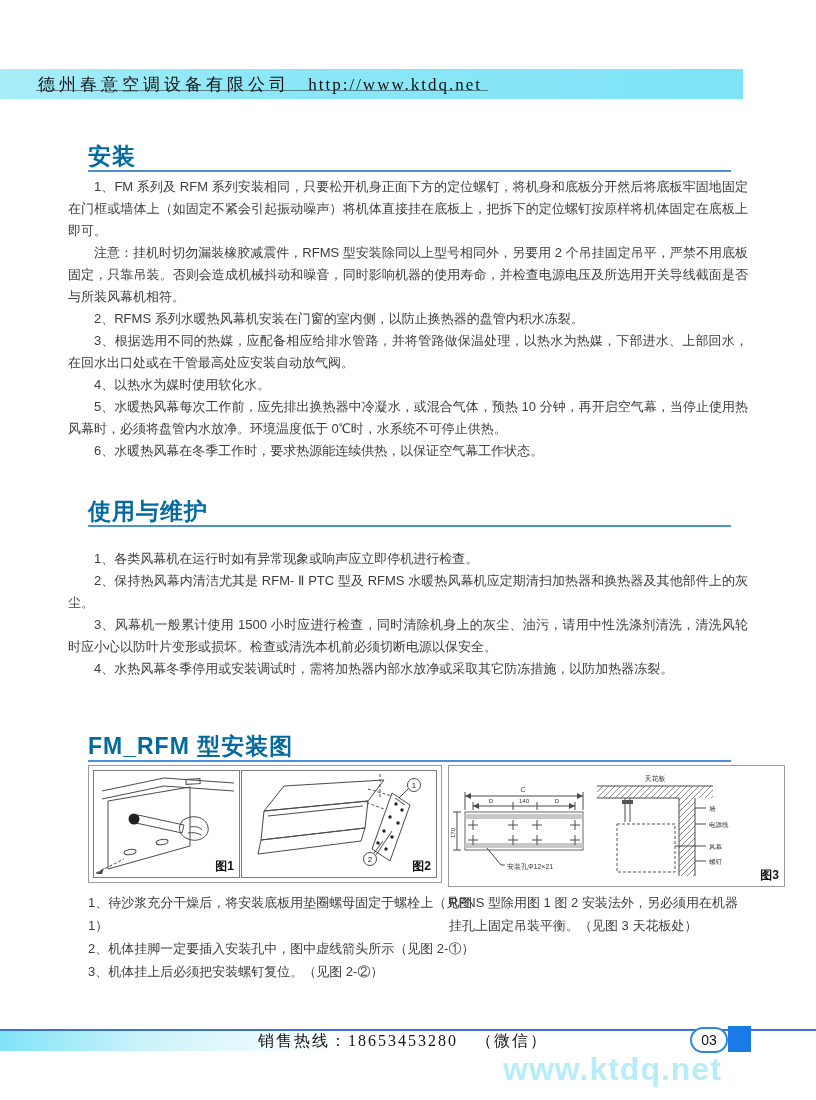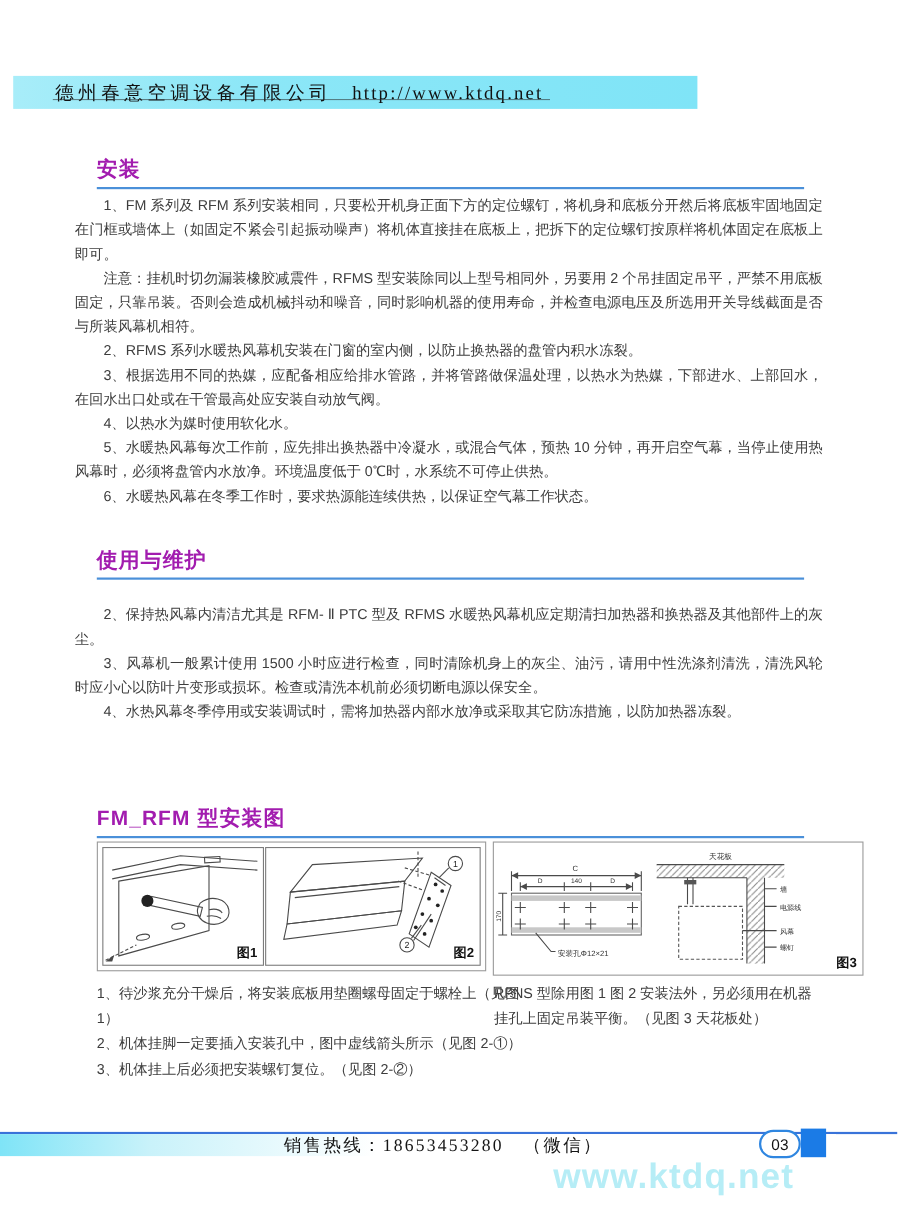--- a/index.html
+++ b/index.html
@@ -1,28 +1,28 @@
 <!DOCTYPE html>
 <html><head>
 <meta charset="utf-8">
 <style>
   html,body{margin:0;padding:0;background:#fff;}
   .page{position:relative;width:816px;height:1100px;background:#fff;overflow:hidden;
         font-family:"Liberation Sans",sans-serif;color:#3d3d3d;}
   
-  .header-bar{position:absolute;left:12px;top:69px;width:622px;height:30px;
+  .header-bar{position:absolute;left:0;top:69px;width:743px;height:30px;
       background:linear-gradient(90deg,#a8edf9 0%,#8ce7f7 35%,#7fe4f7 100%);}
   .header-text{position:absolute;left:38px;top:4px;white-space:nowrap;
       font-family:"Liberation Serif",serif;font-size:17px;color:#111;}
   .header-company{letter-spacing:4px;}
   .header-url{letter-spacing:2px;margin-left:14px;}
   .header-rule{position:absolute;left:36px;top:21px;width:452px;height:1px;
       background:rgba(40,40,40,.55);}
   
-  .sec-title{position:absolute;left:88px;font-size:19px;font-weight:bold;color:#a21caf;
+  .sec-title{position:absolute;left:88px;font-size:23px;font-weight:bold;color:#0369a1;
       letter-spacing:1px;white-space:nowrap;}
   .sec-rule{position:absolute;left:88px;width:643px;height:2px;background:#4a90d9;}
   
   .paras{position:absolute;left:68px;width:680px;font-size:13px;line-height:22px;
       text-align:justify;color:#3d3d3d;}
   .paras p{margin:0;text-indent:2em;}
   
   .diagram-box{position:absolute;border:1px solid #9a9a9a;background:#fff;}
   .box-left{left:88px;top:765px;width:352px;height:116px;}
   .box-right{left:448px;top:765px;width:287px;height:120px;padding-left:48px;}
@@ -73,20 +73,21 @@
     <p>2、RFMS 系列水暖热风幕机安装在门窗的室内侧，以防止换热器的盘管内积水冻裂。</p>
     <p>3、根据选用不同的热媒，应配备相应给排水管路，并将管路做保温处理，以热水为热媒，下部进水、上部回水，在回水出口处或在干管最高处应安装自动放气阀。</p>
     <p>4、以热水为媒时使用软化水。</p>
     <p>5、水暖热风幕每次工作前，应先排出换热器中冷凝水，或混合气体，预热 10 分钟，再开启空气幕，当停止使用热风幕时，必须将盘管内水放净。环境温度低于 0℃时，水系统不可停止供热。</p>
     <p>6、水暖热风幕在冬季工作时，要求热源能连续供热，以保证空气幕工作状态。</p>
   </div>
 
   <div class="sec-title" style="top:496px;">使用与维护</div>
   <div class="sec-rule" style="top:525px;"></div>
   <div class="paras" style="top:548px;">
+    <p>1、各类风幕机在运行时如有异常现象或响声应立即停机进行检查。</p>
     <p>2、保持热风幕内清洁尤其是 RFM- Ⅱ PTC 型及 RFMS 水暖热风幕机应定期清扫加热器和换热器及其他部件上的灰尘。</p>
     <p>3、风幕机一般累计使用 1500 小时应进行检查，同时清除机身上的灰尘、油污，请用中性洗涤剂清洗，清洗风轮时应小心以防叶片变形或损坏。检查或清洗本机前必须切断电源以保安全。</p>
     <p>4、水热风幕冬季停用或安装调试时，需将加热器内部水放净或采取其它防冻措施，以防加热器冻裂。</p>
   </div>
 
   <div class="sec-title" style="top:731px;">FM_RFM 型安装图</div>
   <div class="sec-rule" style="top:760px;"></div>
 
   <div class="diagram-box box-left">
     <div class="fig-frame fig1-frame">

